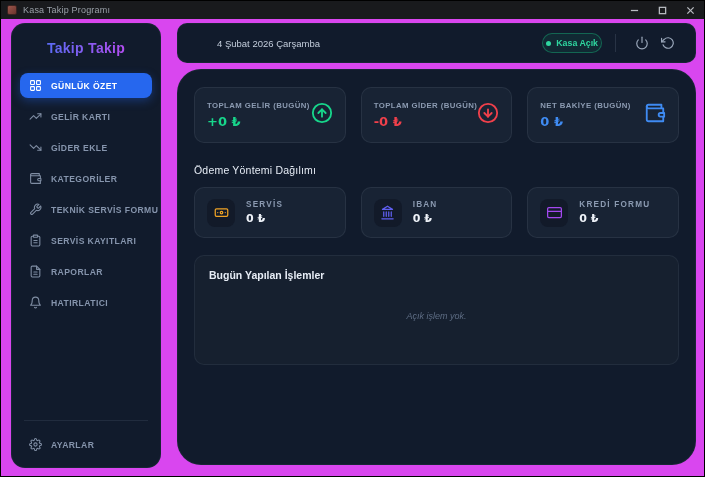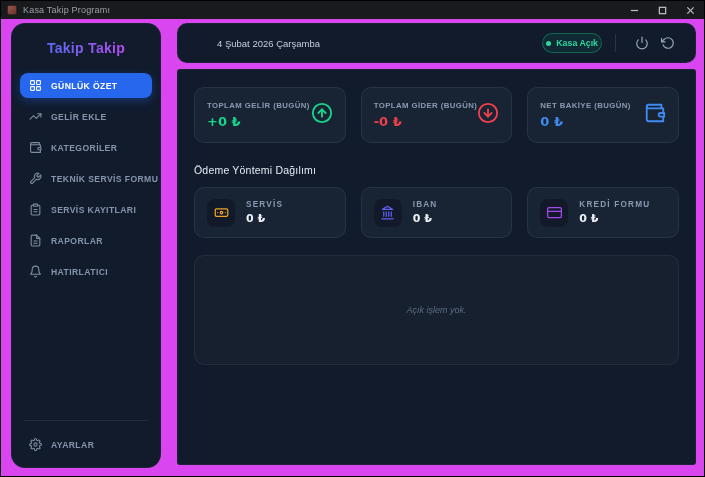--- a/index.html
+++ b/index.html
@@ -37,21 +37,21 @@
   .topbar { height:40px; border-radius:10px; display:flex; align-items:center; padding:0 14px 0 16px; flex:0 0 40px; }
   .date-text { font-size:9.5px; color:#c3cddb;margin-left:23px; }
   .top-spacer { flex:1; }
   .badge { display:flex; align-items:center; gap:5px; height:20px; padding:0 3px; border-radius:10px;
            background:rgba(23,214,139,.08); border:1px solid rgba(23,214,139,.35); color:#2fd6a0; font-size:8.8px; font-weight:bold; cursor:pointer; }
   .badge-dot { width:5px; height:5px; border-radius:50%; background:#2fd6a0; }
   .v-divider { width:1px; height:18px; background:rgba(148,163,184,.18); margin:0 13px; }
   .icon-btn { width:26px; height:26px; display:flex; align-items:center; justify-content:center; cursor:pointer; border-radius:6px; }
   .icon-btn svg { width:14px; height:14px; stroke:#9aa7ba; stroke-width:2; fill:none; stroke-linecap:round; stroke-linejoin:round; }
 
-  .main { margin-top:6px; height:396px; border-radius:3px; padding:17px 16px; display:flex; flex-direction:column; }
+  .main { margin-top:6px; height:396px; border-radius:24px; padding:17px 16px; display:flex; flex-direction:column; }
 
   
   .stats-row { display:flex; gap:15px; }
   .stat-card { flex:1; height:56px; background:#182334; border:1px solid rgba(148,163,184,.12); border-radius:10px; padding:10px 12px; display:flex; align-items:center; }
   .stat-left { display:flex; flex-direction:column; gap:4px; flex:1; min-width:0; }
   .stat-label { font-size:7.8px; font-weight:bold; color:#8b9ab1; letter-spacing:.4px; white-space:nowrap; }
   .stat-value { font-size:13px; font-weight:bold; font-family:"DejaVu Sans",sans-serif; }
   .stat-icon svg { width:22px; height:22px; stroke-width:2; fill:none; stroke-linecap:round; stroke-linejoin:round; }
   .c-green { color:#17d68b; } .s-green svg { stroke:#17d68b; }
   .c-red   { color:#f0404b; } .s-red svg   { stroke:#f0404b; }
@@ -115,23 +115,30 @@
               <rect x="14" y="14" width="7" height="7" rx="1"></rect>
             </svg>
           <span class="nav-label">GÜNLÜK ÖZET</span>
         </div>
 
         <div class="nav-item">
           <svg viewBox="0 0 24 24">
               <polyline points="22 7 13.5 15.5 8.5 10.5 2 17"></polyline>
               <polyline points="16 7 22 7 22 13"></polyline>
             </svg>
-          <span class="nav-label">GELİR EKLE</span>
-        </div>
-
+          <span class="nav-label">GELİR KARTI</span>
+        </div>
+
+        <div class="nav-item">
+          <svg viewBox="0 0 24 24">
+              <polyline points="22 17 13.5 8.5 8.5 13.5 2 7"></polyline>
+              <polyline points="16 17 22 17 22 11"></polyline>
+            </svg>
+          <span class="nav-label">GİDER EKLE</span>
+        </div>
 
         <div class="nav-item">
           <svg viewBox="0 0 24 24">
               <path d="M21 12V7H5a2 2 0 0 1 0-4h14v4"></path>
               <path d="M3 5v14a2 2 0 0 0 2 2h16v-5"></path>
               <path d="M18 12a2 2 0 0 0 0 4h4v-4Z"></path>
             </svg>
           <span class="nav-label">KATEGORİLER</span>
         </div>
 
@@ -292,19 +299,20 @@
                 </svg>
             </div>
             <div class="pay-col">
               <span class="pay-label">KREDİ FORMU</span>
               <span class="pay-value">0 ₺</span>
             </div>
           </div>
         </div>
 
         <div class="tx-panel">
+          <div class="tx-heading">Bugün Yapılan İşlemler</div>
           <div class="tx-empty">Açık işlem yok.</div>
         </div>
 
       </div>
     </div>
   </div>
 </div>
 
 </body></html>

